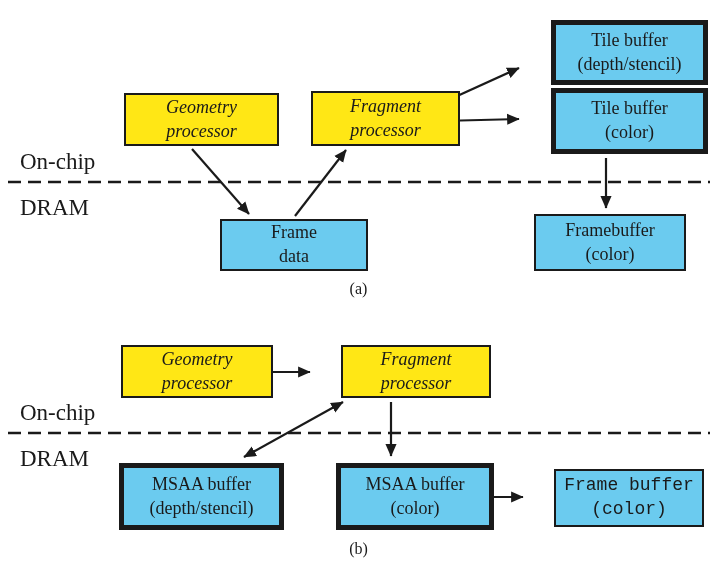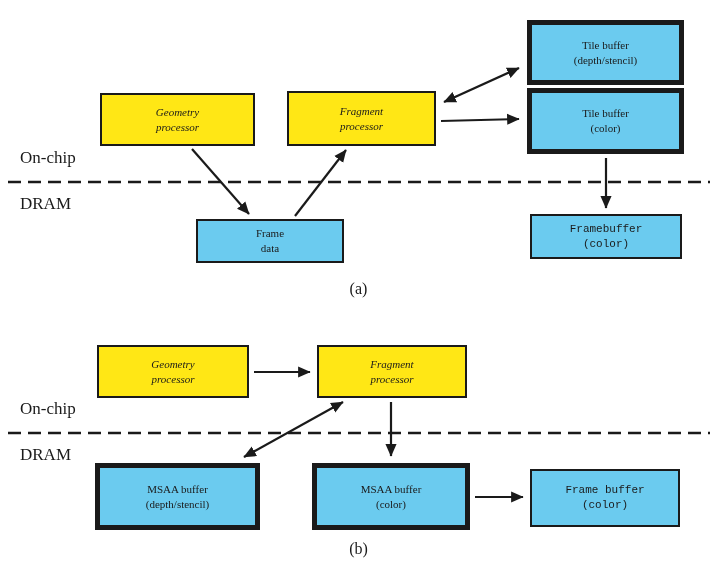--- a/index.html
+++ b/index.html
@@ -38,47 +38,48 @@
     fill: var(--line, #1a1a1a);
   }
   .box {
     position: absolute;
     box-sizing: border-box;
     display: flex;
     align-items: center;
     justify-content: center;
     text-align: center;
     white-space: pre-line;
-    font-size: 11px;
+    font-size: 18px;
     line-height: 1.32;
     border: 2px solid var(--line, #1a1a1a);
+    margin-left: 24px;
   }
   .box.yellow { background: var(--processor-fill, #FFE715); font-style: italic; }
   .box.cyan   { background: var(--buffer-fill, #6BCBEF); }
   .box.thick  { border-width: 5px; }
   .side-label {
     position: absolute;
-    font-size: 17px;
+    font-size: 23px;
     line-height: 1.1;
   }
   .caption {
     position: absolute;
     left: 0;
     width: 717px;
     text-align: center;
     font-size: 16px;
   }
 
   
   .a-geometry   { left: 100px; top:  93px; width: 155px; height: 53px; }
   .a-fragment   { left: 287px; top:  91px; width: 149px; height: 55px; }
   .a-tile-depth { left: 527px; top:  20px; width: 157px; height: 65px; }
   .a-tile-color { left: 527px; top:  88px; width: 157px; height: 66px; }
-  .a-frame-data { left: 196px; top: 219px; width: 148px; height: 44px; }
-  .a-framebuf   { left: 530px; top: 214px; width: 152px; height: 45px; font-family: Liberation Mono, monospace; }
+  .a-frame-data { left: 196px; top: 219px; width: 148px; height: 52px; }
+  .a-framebuf   { left: 510px; top: 214px; width: 152px; height: 57px; }
   .a-onchip     { left: 20px;  top: 149px; }
   .a-dram       { left: 20px;  top: 195px; }
   .a-caption    { top: 280px; }
 
   
   .b-geometry   { left:  97px; top: 345px; width: 152px; height: 53px; }
   .b-fragment   { left: 317px; top: 345px; width: 150px; height: 53px; }
   .b-msaa-depth { left:  95px; top: 463px; width: 165px; height: 67px; }
   .b-msaa-color { left: 312px; top: 463px; width: 158px; height: 67px; }
   .b-framebuf   { left: 530px; top: 469px; width: 150px; height: 58px; font-family: Liberation Mono, monospace; }

